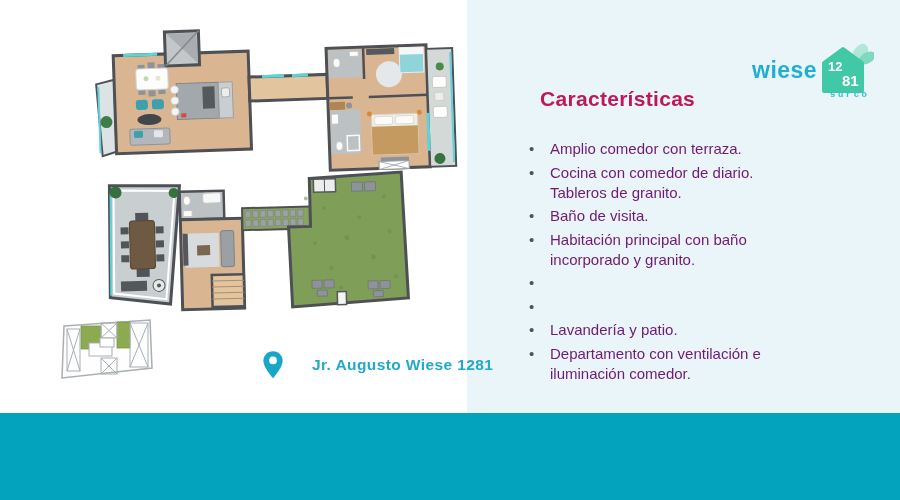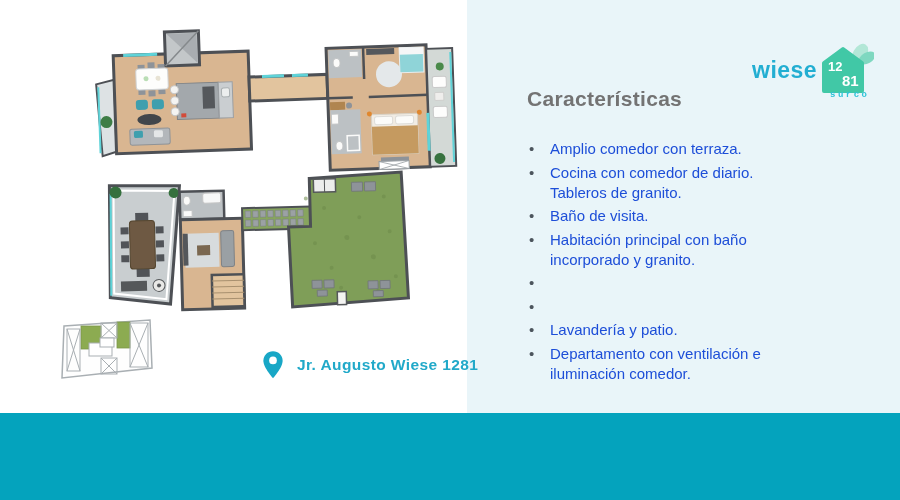--- a/index.html
+++ b/index.html
@@ -9,29 +9,29 @@
 
   .right-panel { position:absolute; left:467px; top:0; width:433px; height:420px; background:#e9f5f9; }
 
   
   .logo { position:absolute; top:42px; left:752px; display:flex; align-items:center; gap:5px; }
   .logo-word { font-size:23px; font-weight:800; color:#22aed2; letter-spacing:.5px; line-height:1; }
   .logo-district { position:absolute; left:830px; top:90px; font-size:9px; font-weight:700;
                    letter-spacing:2.5px; color:#2fc3d8;font-family:Liberation Mono, monospace; }
 
   
-  .features-title { position:absolute; left:527px; top:87px; font-size:21px; font-weight:800;
-                    color:#737373; letter-spacing:.3px; }
+  .features-title { position:absolute; left:540px; top:87px; font-size:21px; font-weight:800;
+                    color:#be185d; letter-spacing:.3px; }
   .features-list { position:absolute; left:529px; top:139px; width:300px; list-style:none; }
   .features-list li { display:flex; margin-bottom:3.5px; }
   .features-list .bullet { width:21px; flex:0 0 21px; color:#4c555d; font-size:15px; line-height:20px; }
-  .features-list .item-text { color:#1d4ed8; font-size:15px; line-height:20px; white-space:pre-line; }
+  .features-list .item-text { color:#701a75; font-size:15px; line-height:20px; white-space:pre-line; }
 
   
-  .location { position:absolute; left:262px; top:350px; display:flex; align-items:center; gap:13px; }
+  .location { position:absolute; left:262px; top:350px; display:flex; align-items:center; gap:28px; }
   .location-text { font-size:15.5px; font-weight:700; color:#21a9c9; letter-spacing:.4px; }
 
   
   .footer-bar { position:absolute; left:0; top:413px; width:900px; height:87px; background:#04a3bd; }
 
   .plan { position:absolute; }
   svg text { font-family:"Liberation Sans", sans-serif; }
 </style>
 </head>
 <body>

